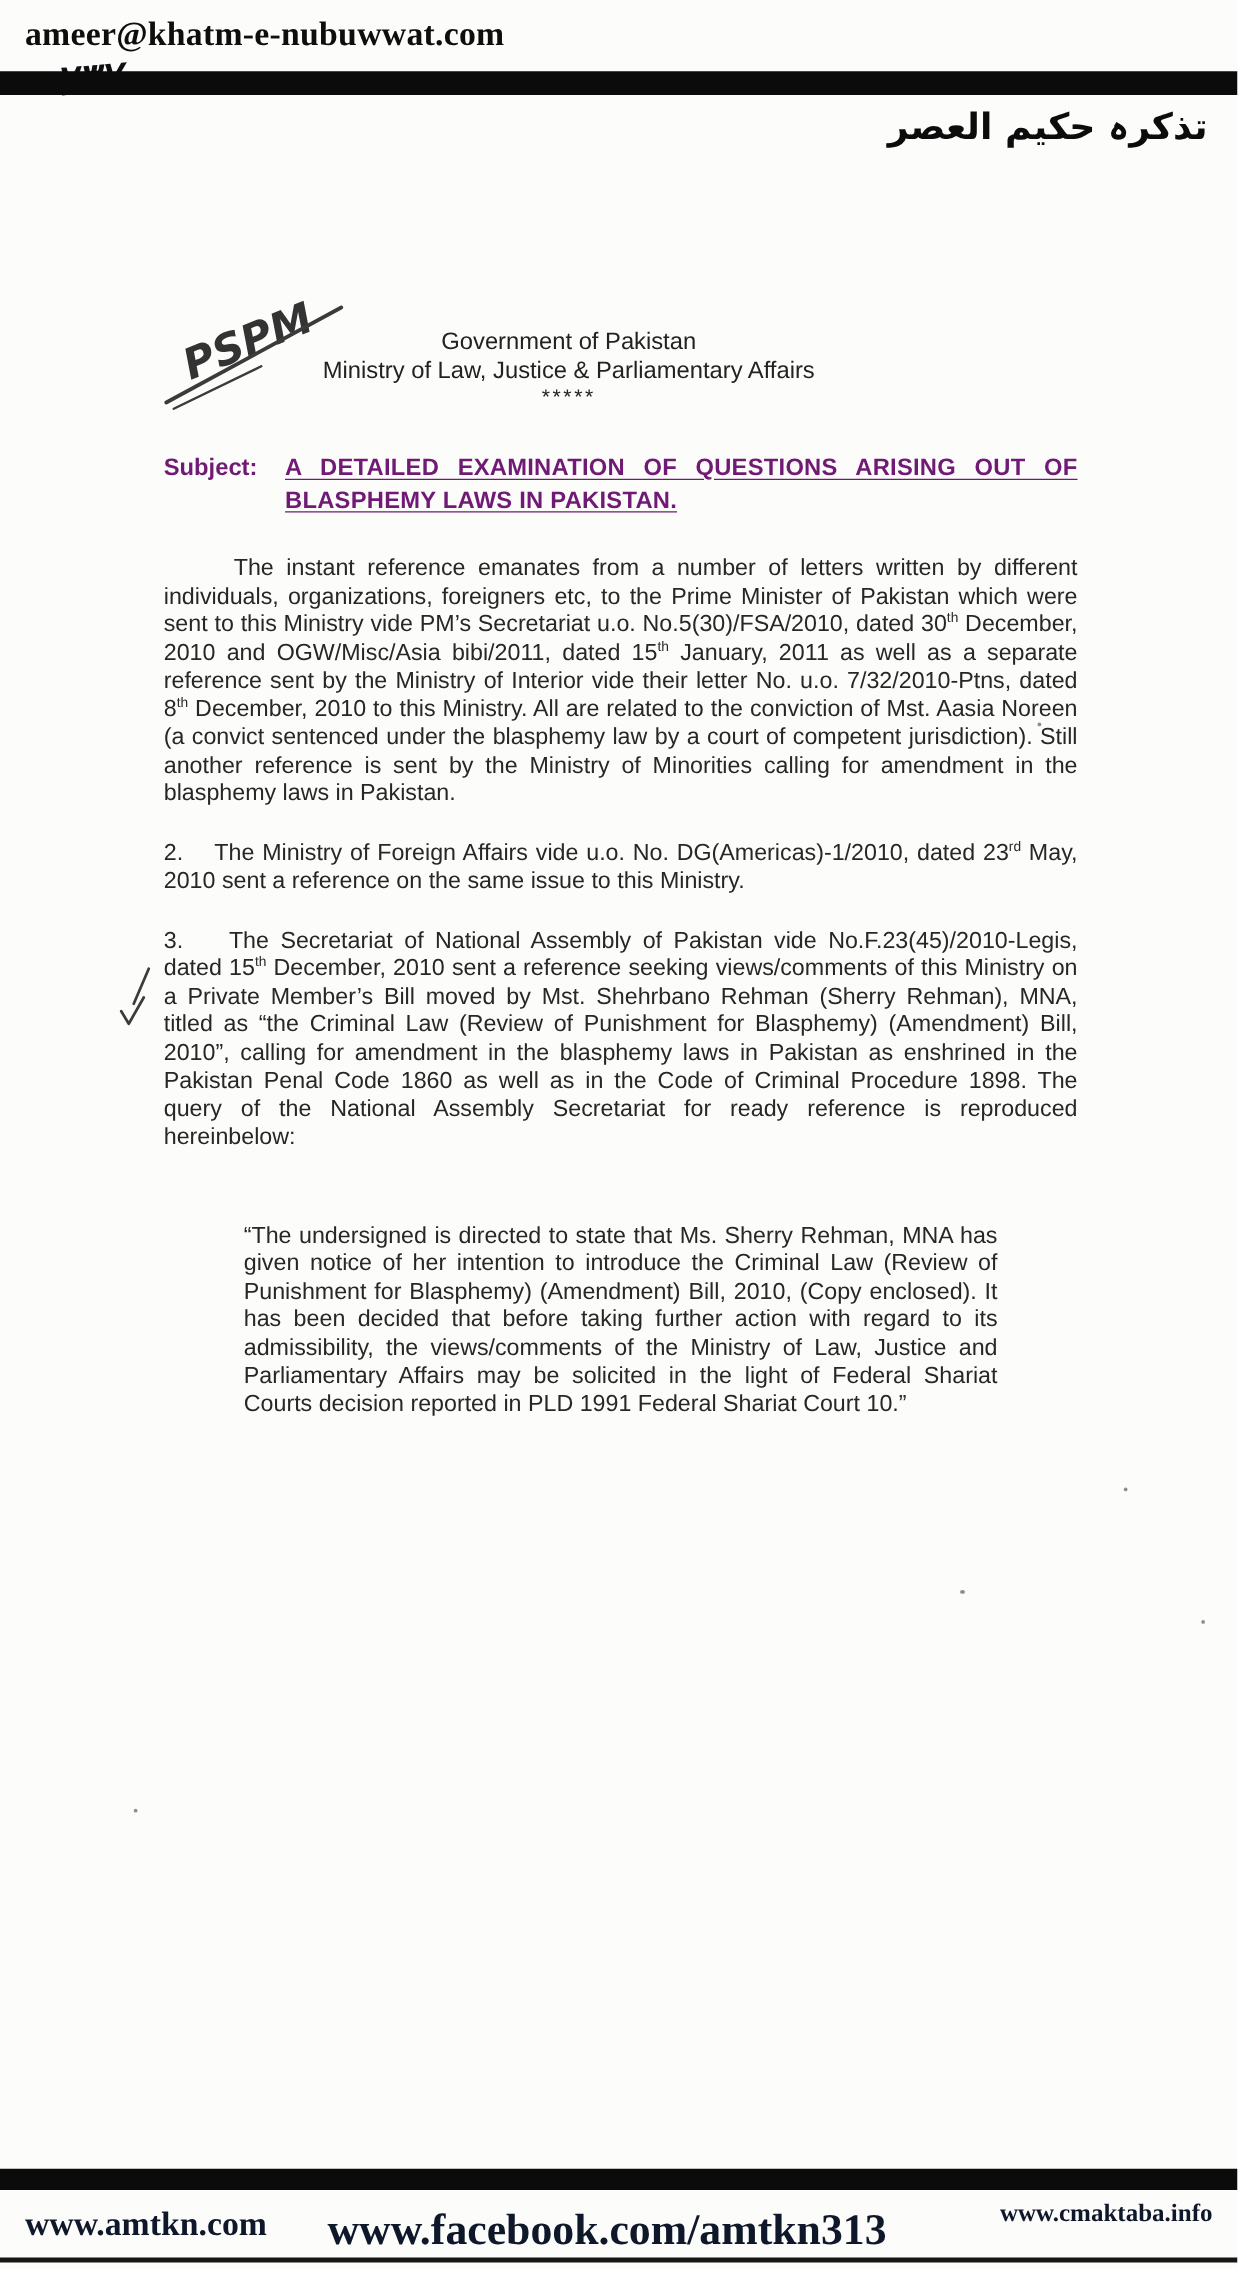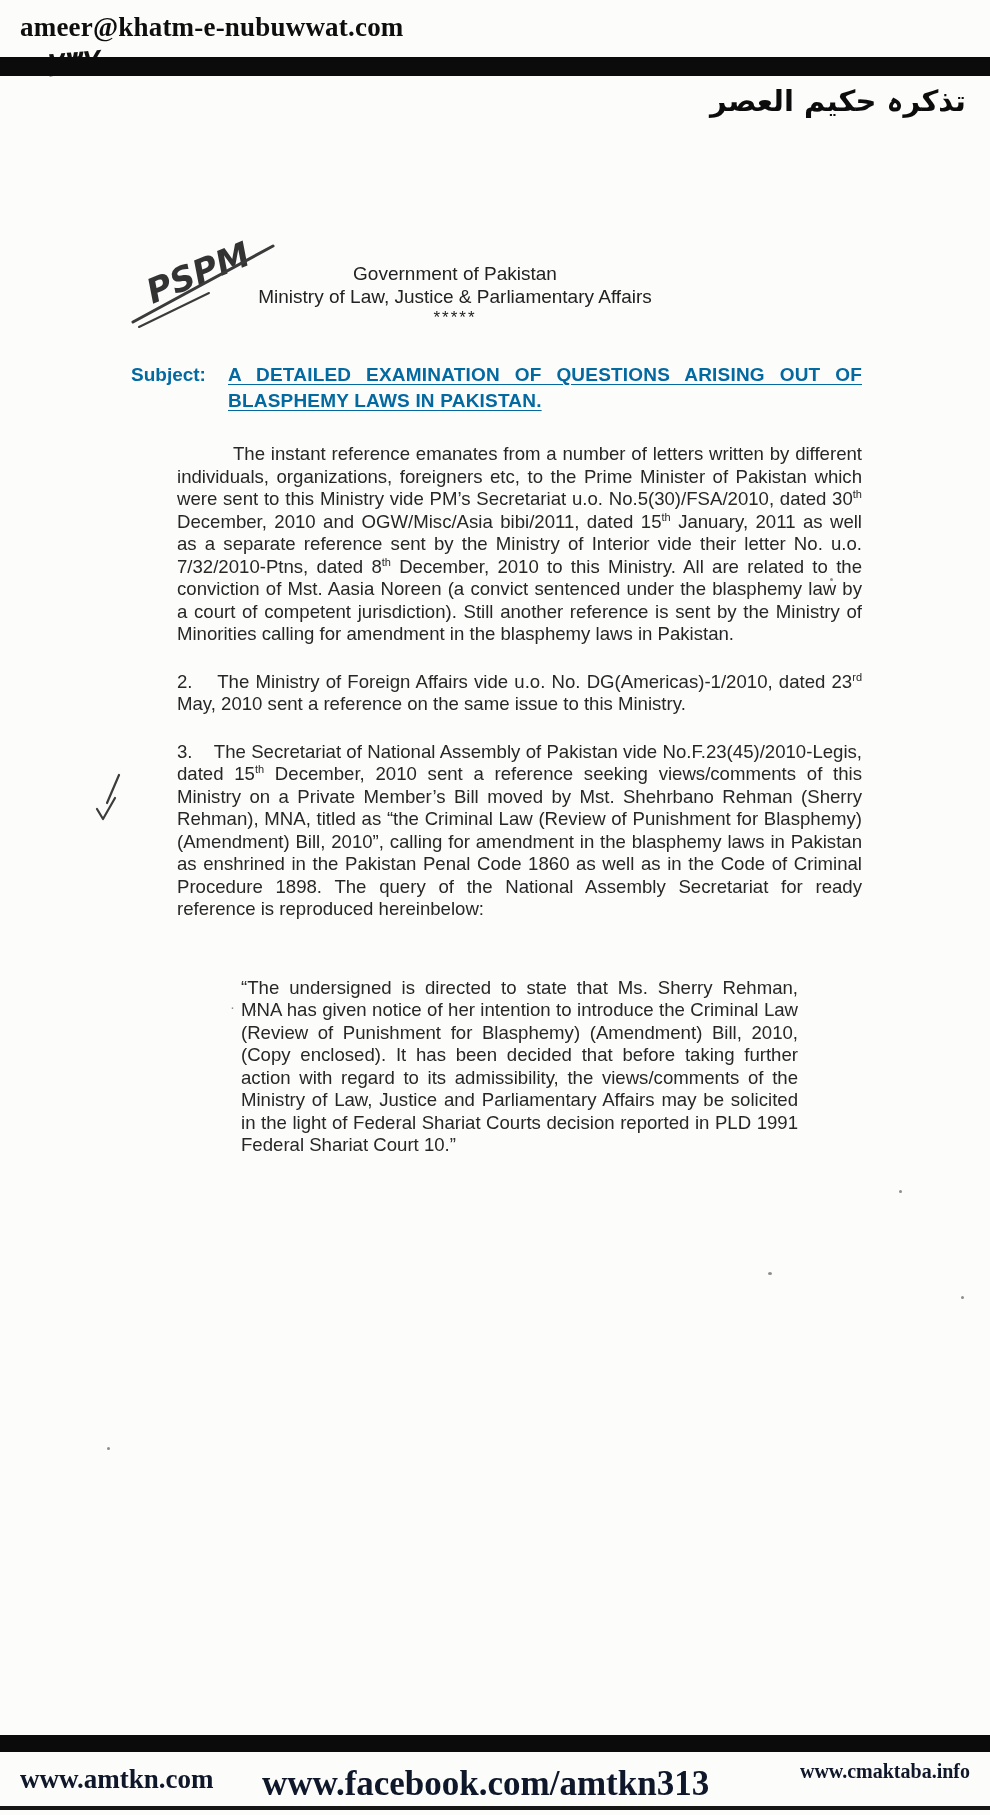--- a/index.html
+++ b/index.html
@@ -54,29 +54,29 @@
   .letterhead {
     width:648px; margin-top:14px;
     text-align:center; font-size:19px; line-height:23px;
     color:#222;
   }
   .stars { font-size:17px; line-height:20px; letter-spacing:2px; }
 
   .subject {
     display:flex; margin-top:34px;
     font-weight:bold; font-size:19px; line-height:25.5px;
-    color:#0369a1;
+    color:#701a75;
   }
   .subject-label { flex:none; width:97px; }
   .subject-title {
     flex:1; text-decoration:underline; text-underline-offset:3px;
     text-align:justify; letter-spacing:.2px;
   }
 
-  .body-blocks { margin-top:30px;margin-left:46px; }
+  .body-blocks { margin-top:30px; }
   p.para  { margin:0 0 25px 0; }
   p.para.indent { text-indent:56px; }
   p.quote { margin:56px 64px 0 64px; }
   sup { font-size:11px; vertical-align:super; line-height:0; }
 
   
   .tick { position:absolute; left:90px; top:772px; width:40px; height:52px; }
   .noise {
     position:absolute; left:230px; top:998px;
     color:#7c7c7c; font-size:15px; letter-spacing:7px; opacity:.85;

